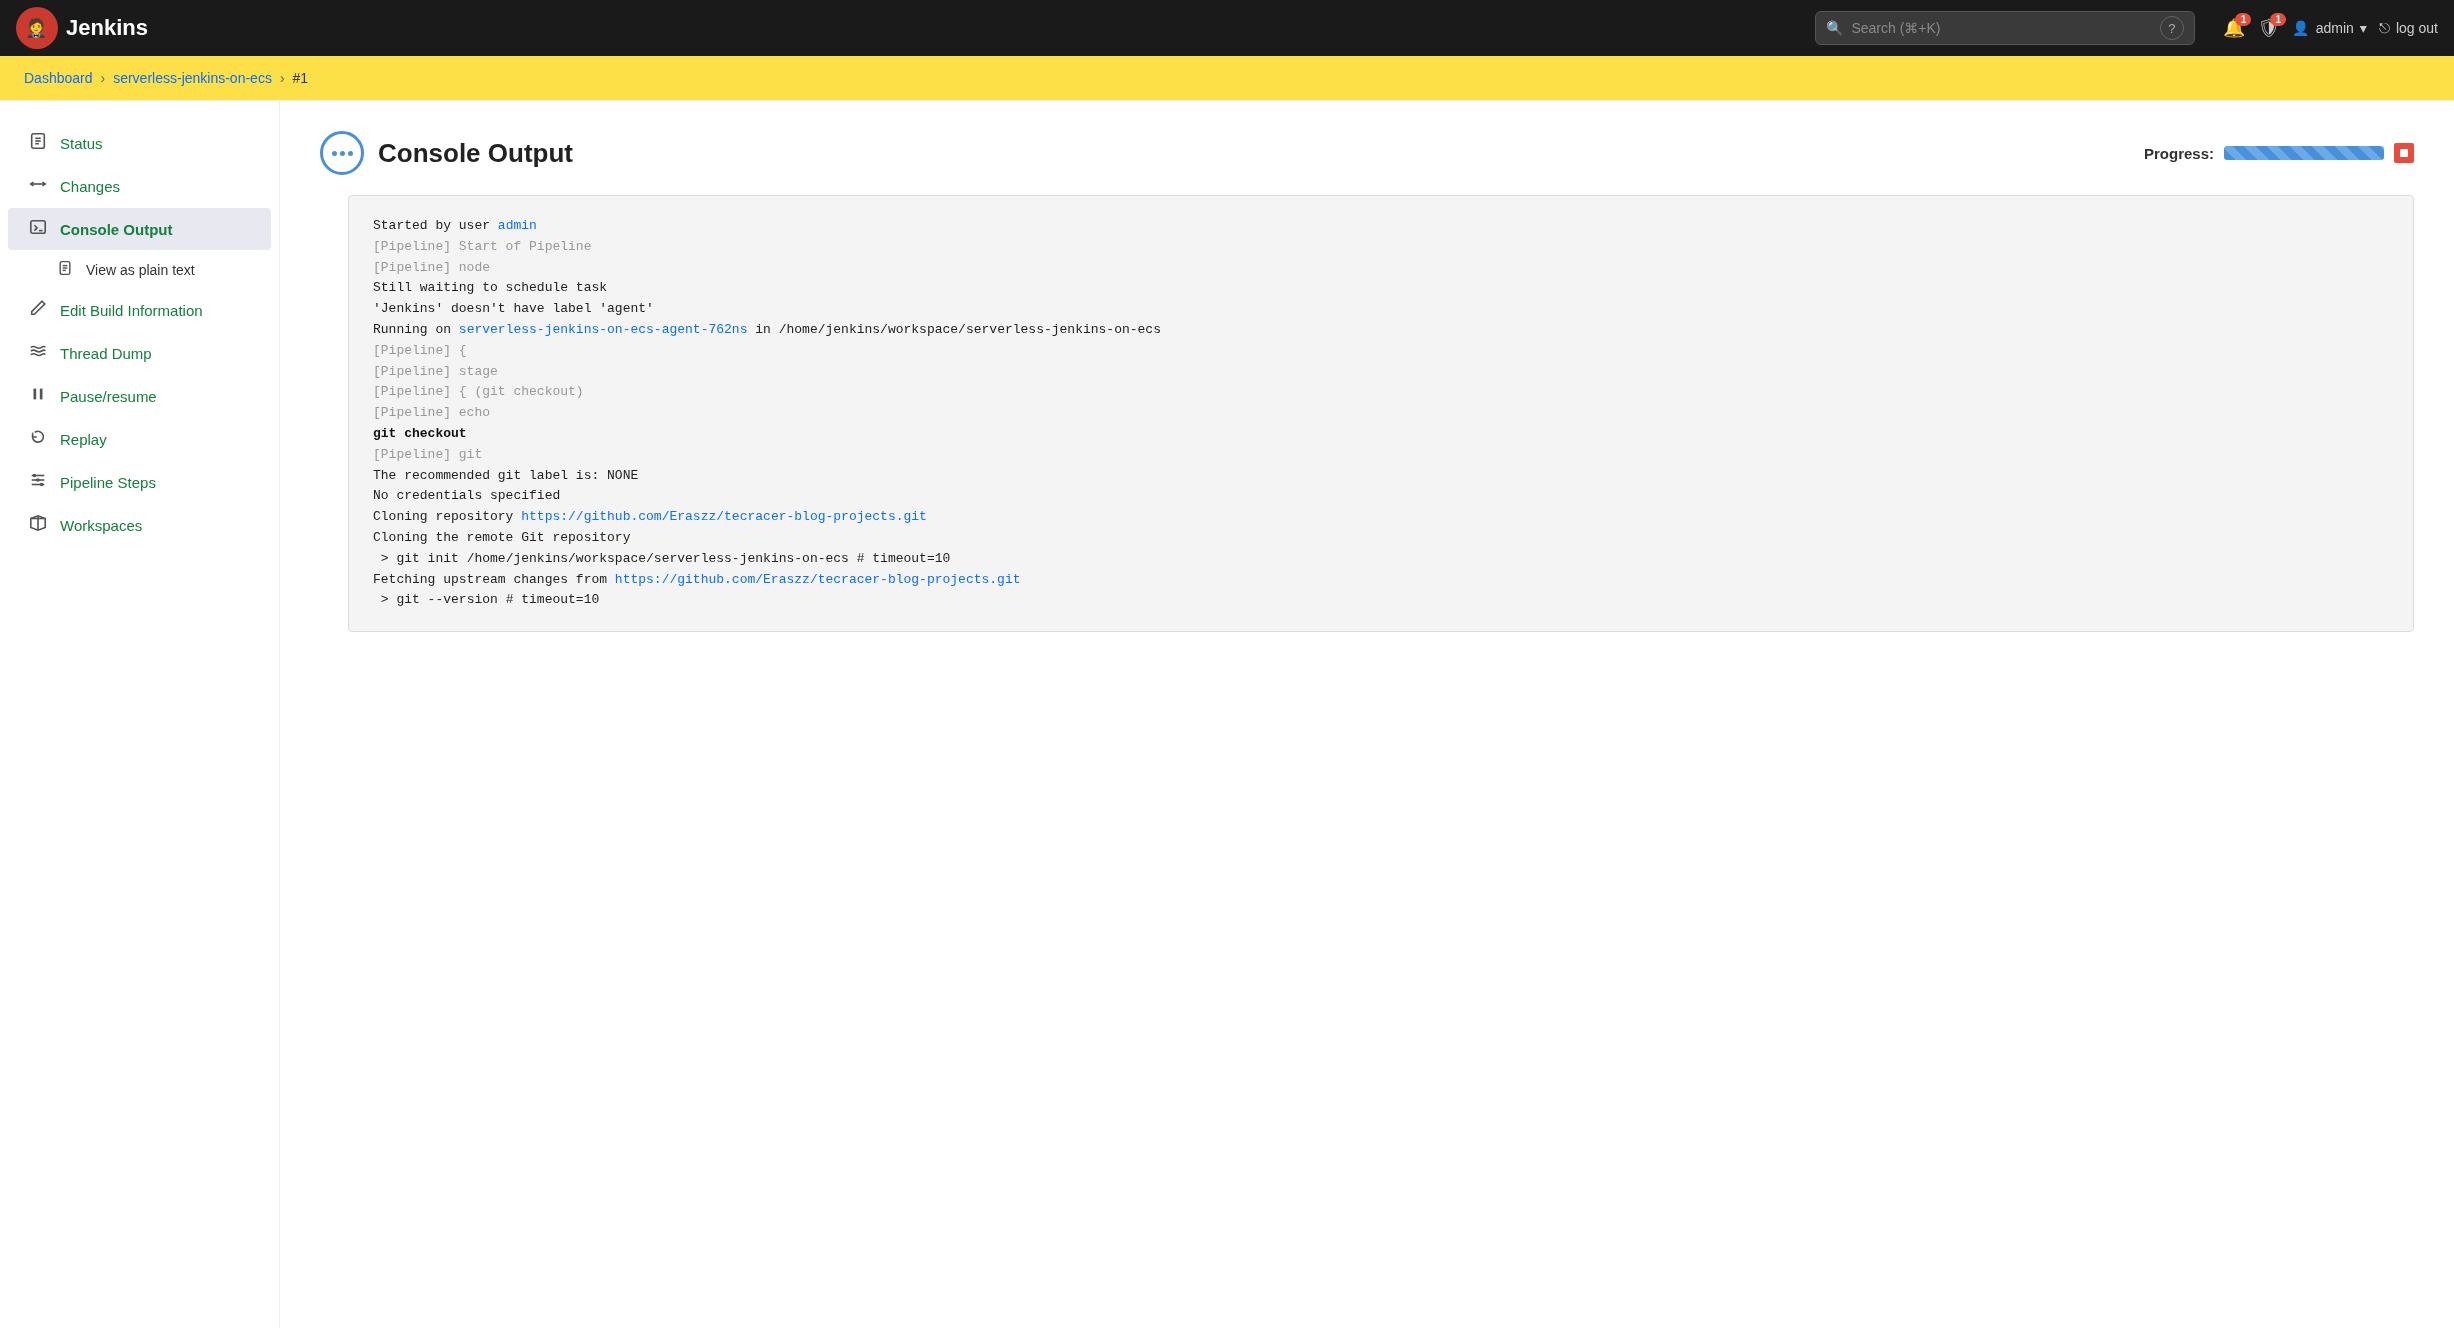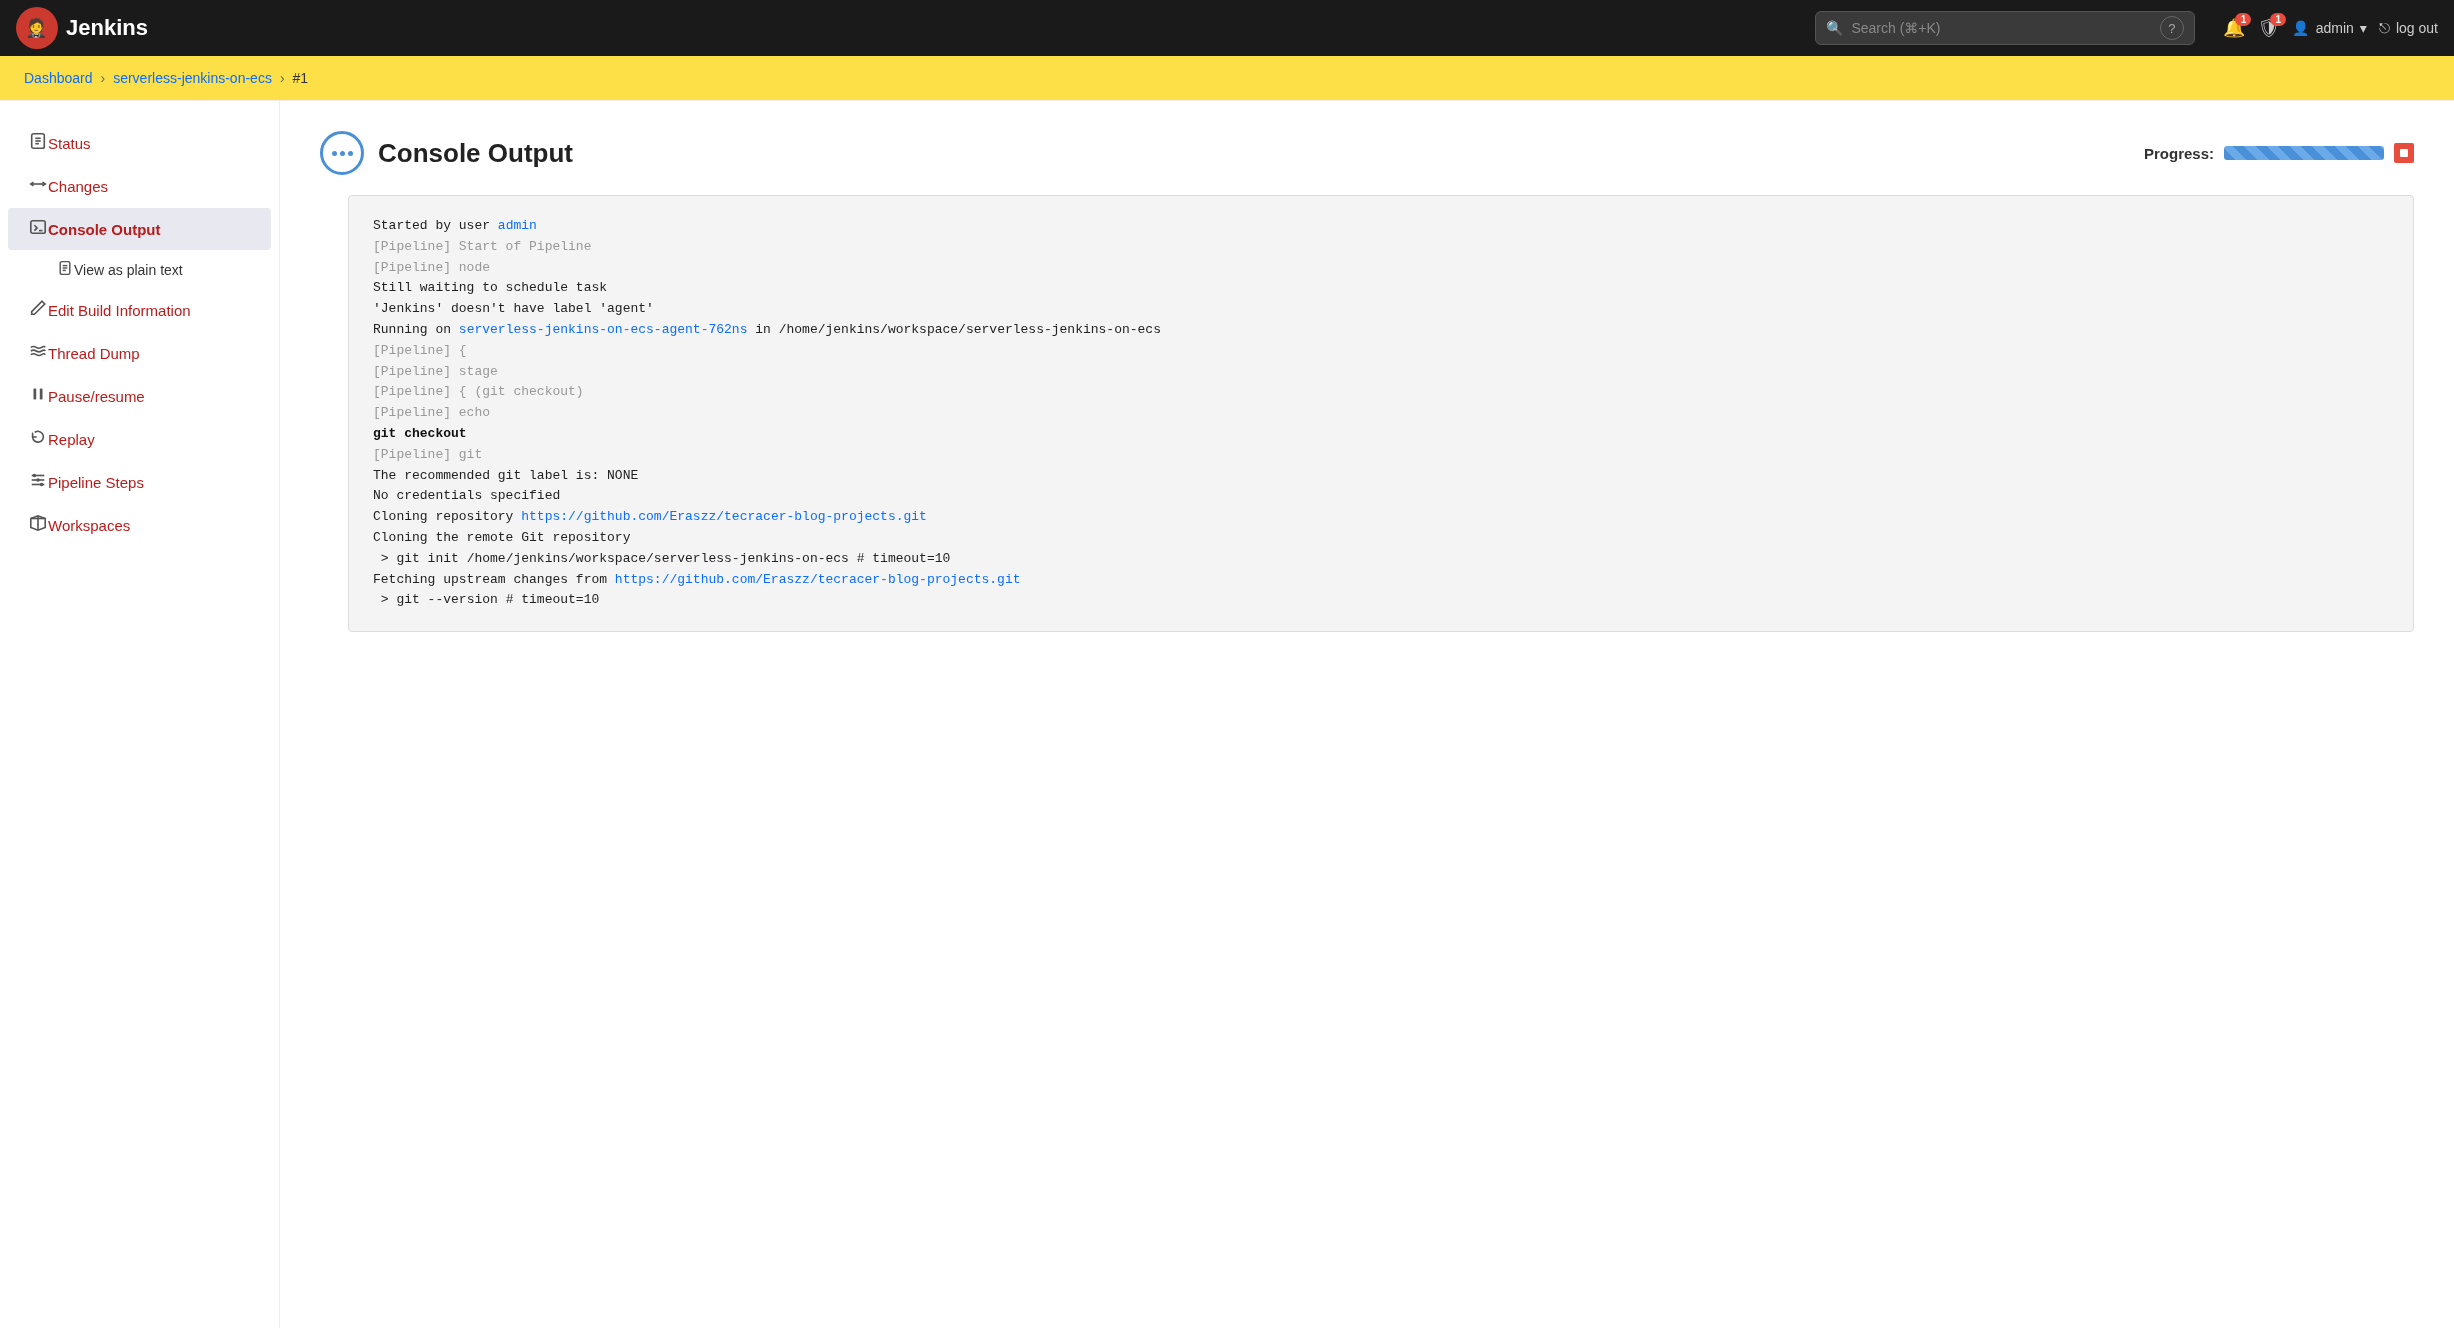--- a/index.html
+++ b/index.html
@@ -147,33 +147,35 @@
     
     .sidebar {
       width: 280px;
       min-width: 280px;
       padding: 20px 0;
       border-right: 1px solid #eee;
     }
     .sidebar-item {
       display: flex;
       align-items: center;
+      gap: 12px;
       padding: 10px 20px;
       font-size: 15px;
-      color: #b91c1c;
+      color: #15803d;
       cursor: pointer;
       text-decoration: none;
       border-radius: 4px;
       margin: 1px 8px;
     }
     .sidebar-item.active { background: #e8e8f0; font-weight: 600; }
     .sidebar-item .icon { font-size: 16px; color: #555; width: 20px; text-align: center; }
     .sidebar-sub-item {
       display: flex;
       align-items: center;
+      gap: 12px;
       padding: 9px 20px 9px 48px;
       font-size: 14px;
       color: #333;
       cursor: pointer;
       text-decoration: none;
       border-radius: 4px;
       margin: 1px 8px;
     }
     .sidebar-sub-item .icon { font-size: 14px; color: #555; width: 18px; text-align: center; }
 

